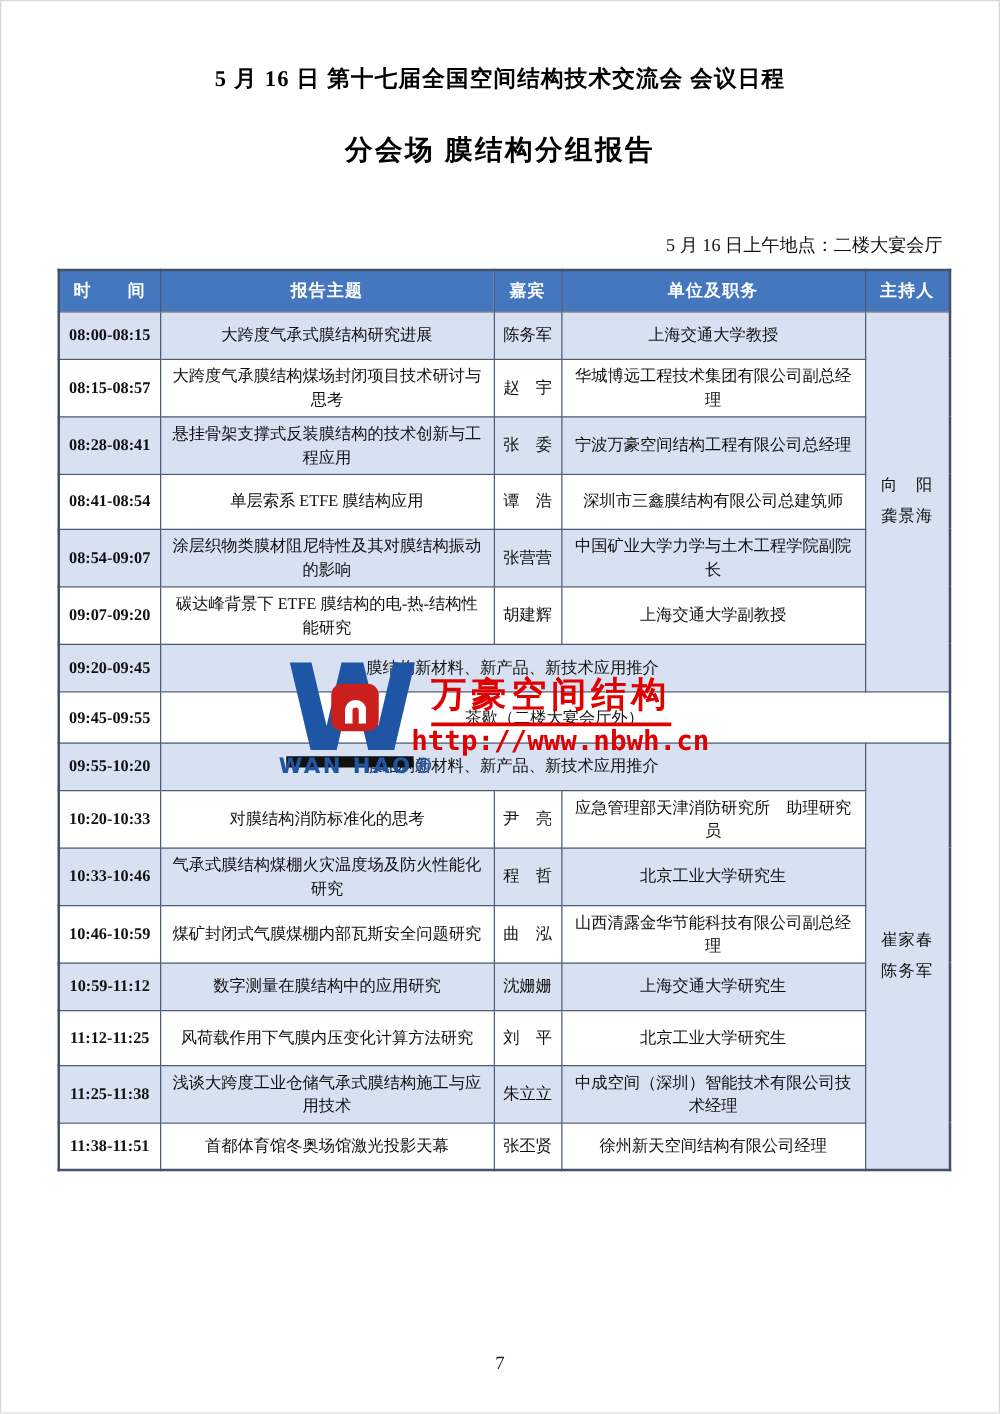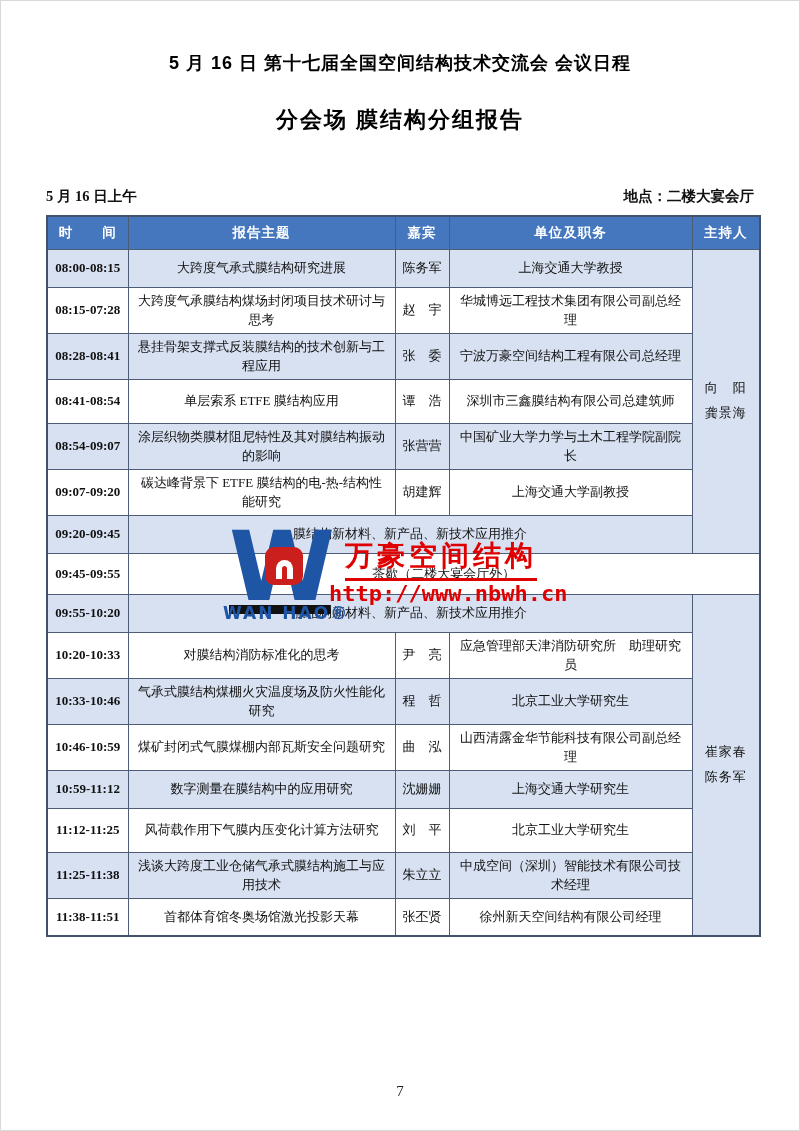--- a/index.html
+++ b/index.html
@@ -9,32 +9,32 @@
     width:800px; height:1131px;
     margin:0 auto;
     background:#ffffff;
     border:1px solid #d9d9d9;
     font-family:"Liberation Serif","DejaVu Serif",serif;
     color:#111;
     overflow:hidden;
   }
   .title-block { padding-top:50px; text-align:center; }
   .doc-title {
-    font-family:Liberation Sans, sans-serif;
+    font-family:Liberation Serif, serif;
     font-weight:bold; font-size:18px; letter-spacing:1px; color:#000;
   }
   .doc-subtitle {
     margin-top:30px;
     font-family:"Liberation Sans","DejaVu Sans",sans-serif;
     font-weight:bold; font-size:22px; letter-spacing:2px; color:#000;
   }
   .meta-row {
     position:absolute; left:45px; right:45px; top:186px;
-    display:flex; justify-content:space-between; align-items:baseline;
-    font-weight:bold; font-size:14.5px;
+    display:flex; justify-content:flex-end; align-items:baseline;
+    font-weight:normal; font-size:14.5px;
   }
   table.schedule {
     position:absolute; left:45px; top:214px;
     width:713px;
     border-collapse:collapse;
     table-layout:fixed;
     font-size:13px; line-height:1.5;
   }
   table.schedule col.c-time  { width:81px; }
   table.schedule col.c-topic { width:267px; }
@@ -146,21 +146,21 @@
       <td class="time">08:00-08:15</td>
       <td class="topic">大跨度气承式膜结构研究进展</td>
       <td class="guest">陈务军</td>
       <td class="unit">上海交通大学教授</td>
       <td class="host" rowspan="7">
         <div>向　阳</div>
         <div>龚景海</div>
       </td>
     </tr>
     <tr class="plain h-d">
-      <td class="time">08:15-07:28</td>
+      <td class="time">08:15-08:57</td>
       <td class="topic">大跨度气承膜结构煤场封闭项目技术研讨与思考</td>
       <td class="guest">赵　宇</td>
       <td class="unit">华城博远工程技术集团有限公司副总经理</td>
     </tr>
     <tr class="shade h-d">
       <td class="time">08:28-08:41</td>
       <td class="topic">悬挂骨架支撑式反装膜结构的技术创新与工程应用</td>
       <td class="guest">张　委</td>
       <td class="unit">宁波万豪空间结构工程有限公司总经理</td>
     </tr>

